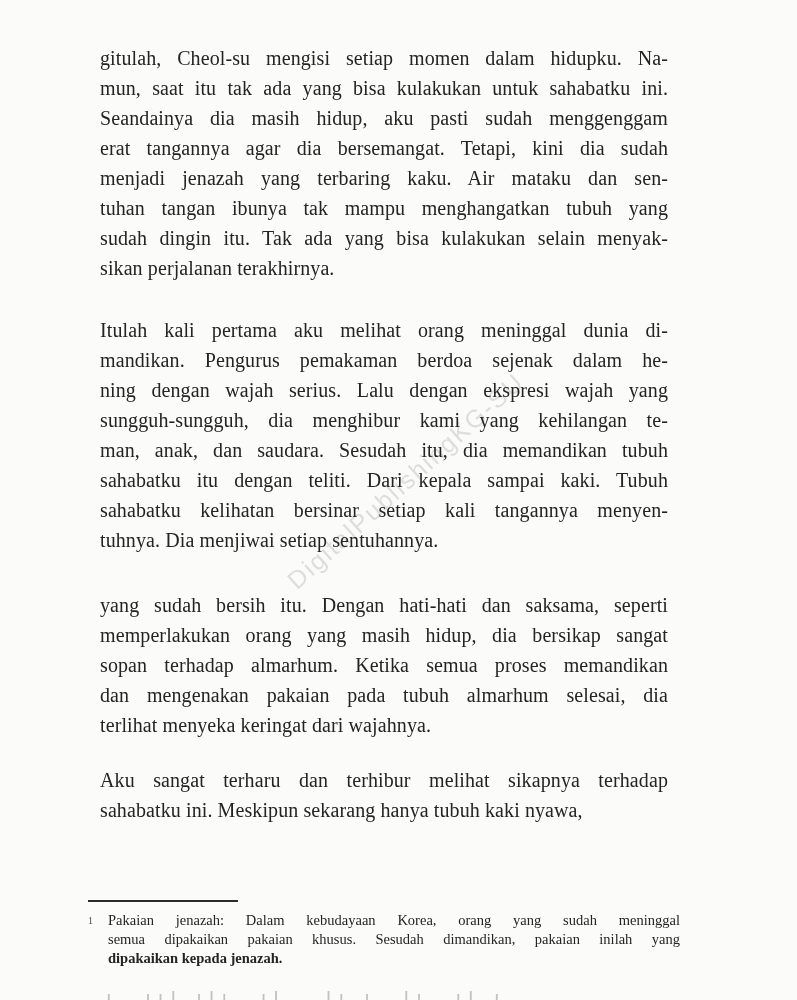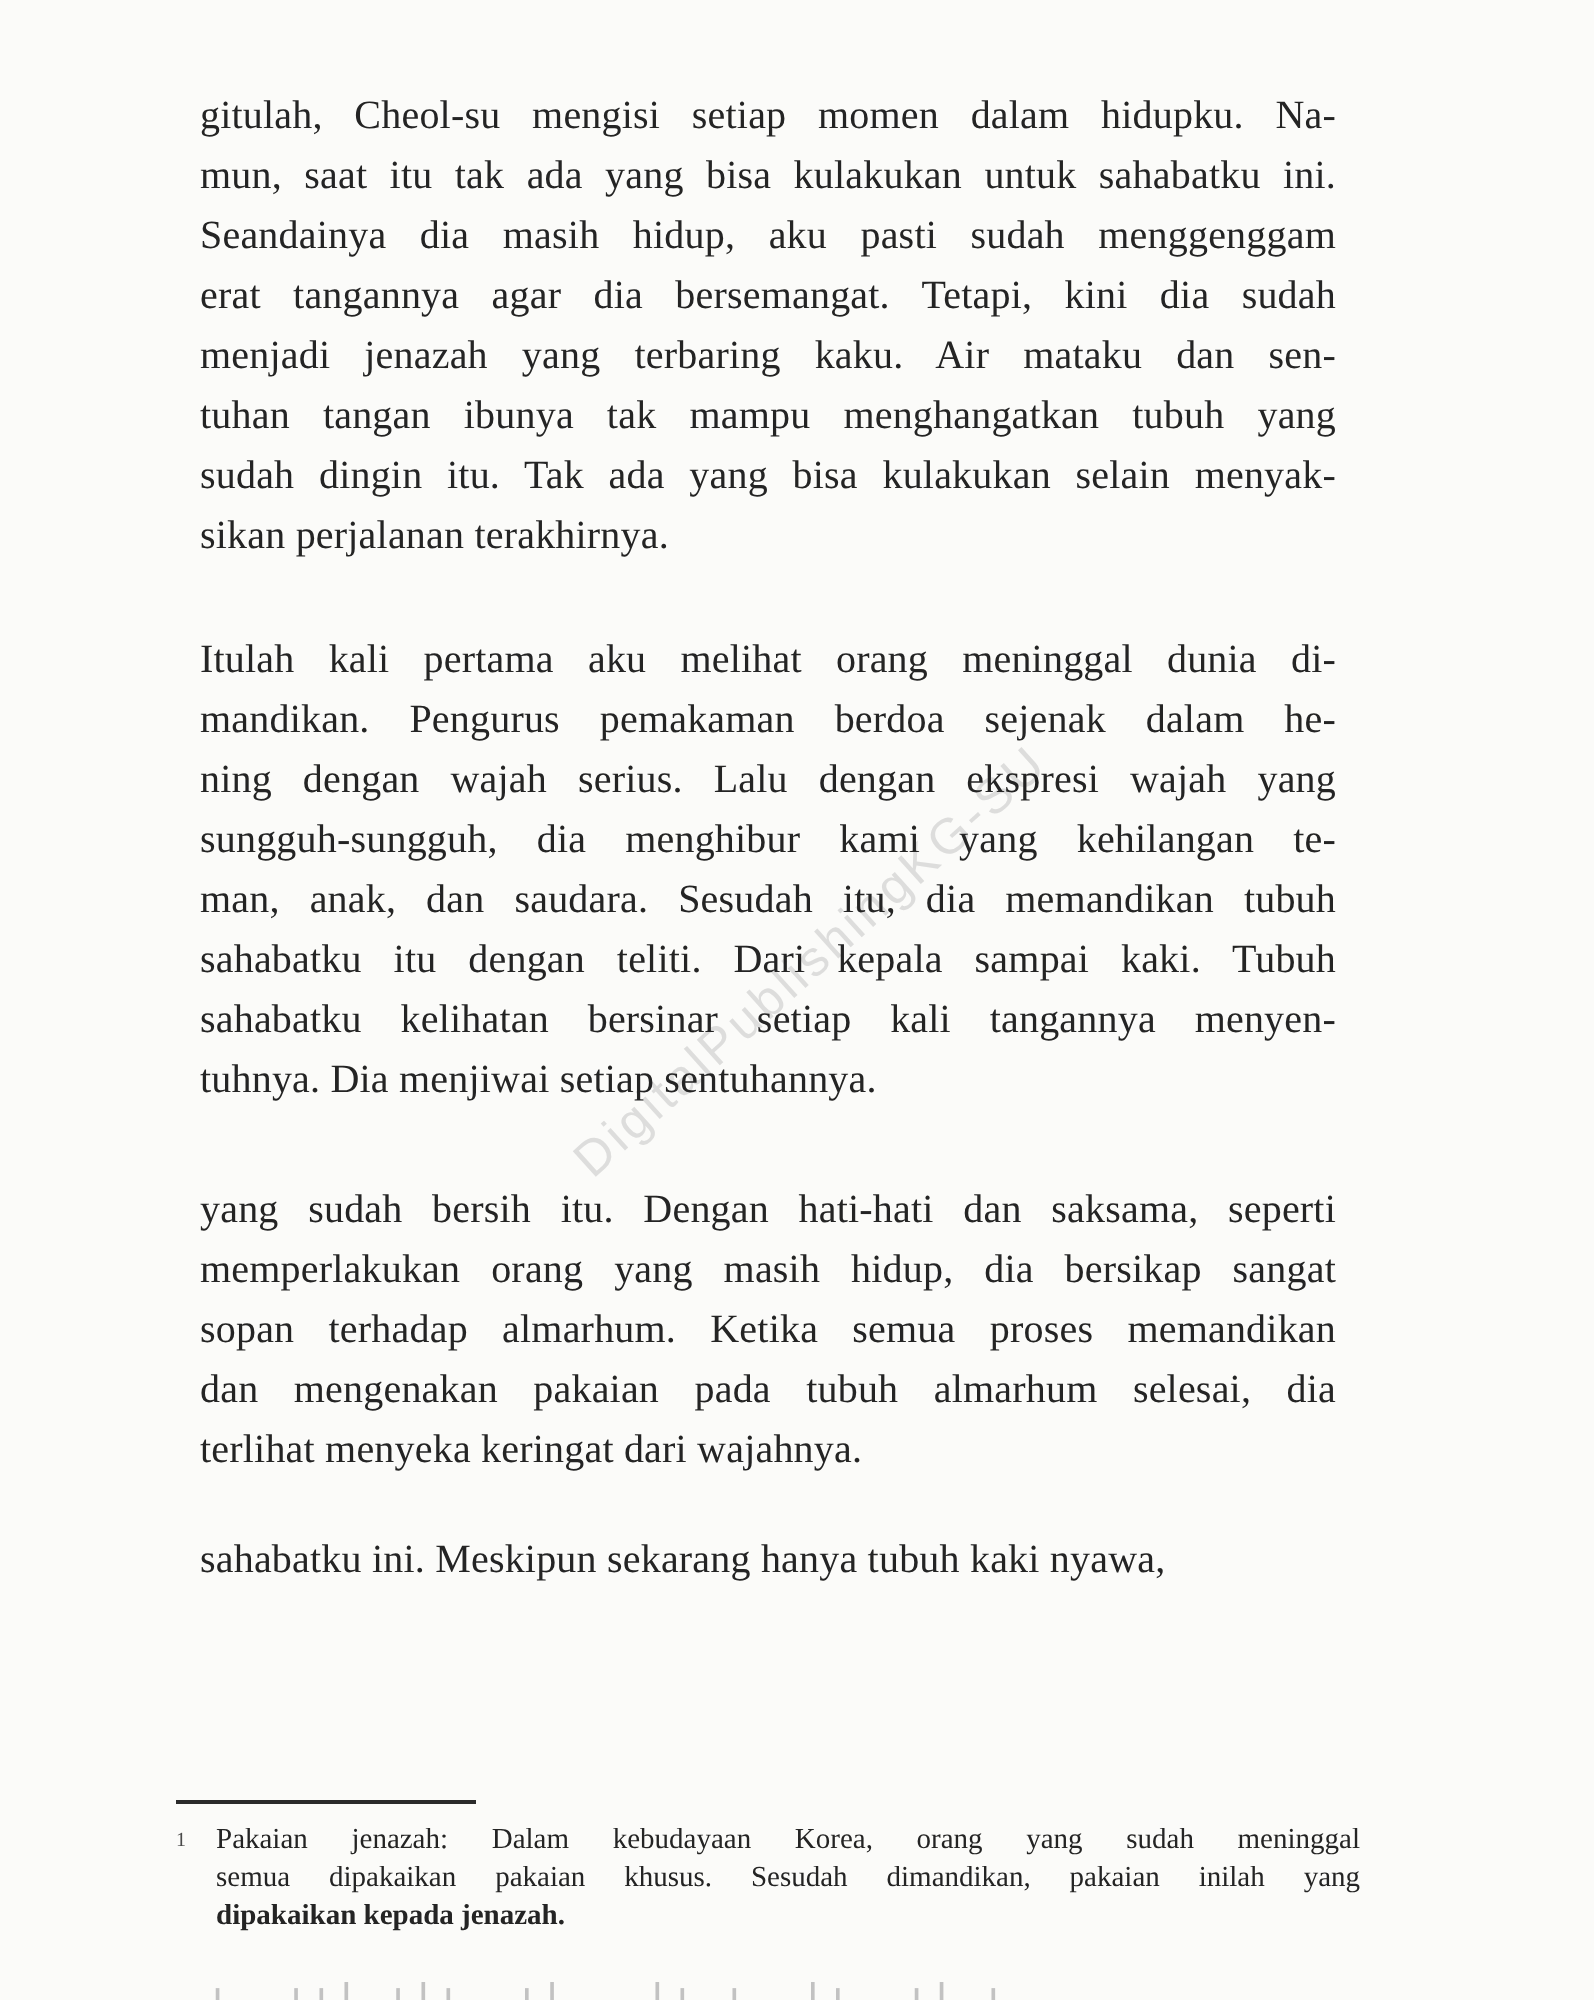--- a/index.html
+++ b/index.html
@@ -118,20 +118,21 @@
         <div class="bline last">tuhnya. Dia menjiwai setiap sentuhannya.</div>
       </div>
       <div class="para">
         <div class="bline">yang sudah bersih itu. Dengan hati-hati dan saksama, seperti</div>
         <div class="bline">memperlakukan orang yang masih hidup, dia bersikap sangat</div>
         <div class="bline">sopan terhadap almarhum. Ketika semua proses memandikan</div>
         <div class="bline">dan mengenakan pakaian pada tubuh almarhum selesai, dia</div>
         <div class="bline last">terlihat menyeka keringat dari wajahnya.</div>
       </div>
       <div class="para">
+        <div class="bline">Aku sangat terharu dan terhibur melihat sikapnya terhadap</div>
         <div class="bline last">sahabatku ini. Meskipun sekarang hanya tubuh kaki nyawa,</div>
       </div>
     </div>
 
   <div class="footnote">
     <div class="fn-rule"></div>
     <div class="fn-lines">
       <span class="fn-marker">1</span>
     <div class="fn-line">Pakaian jenazah: Dalam kebudayaan Korea, orang yang sudah meninggal</div>
         <div class="fn-line">semua dipakaikan pakaian khusus. Sesudah dimandikan, pakaian inilah yang</div>

